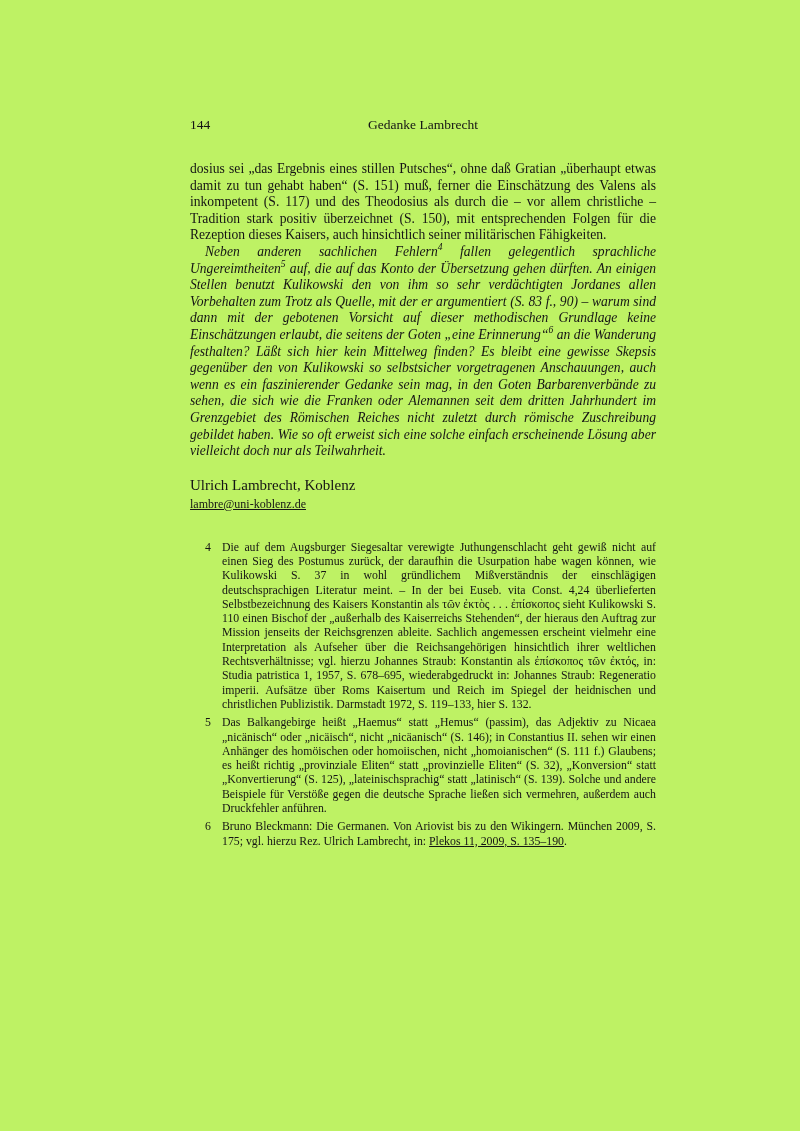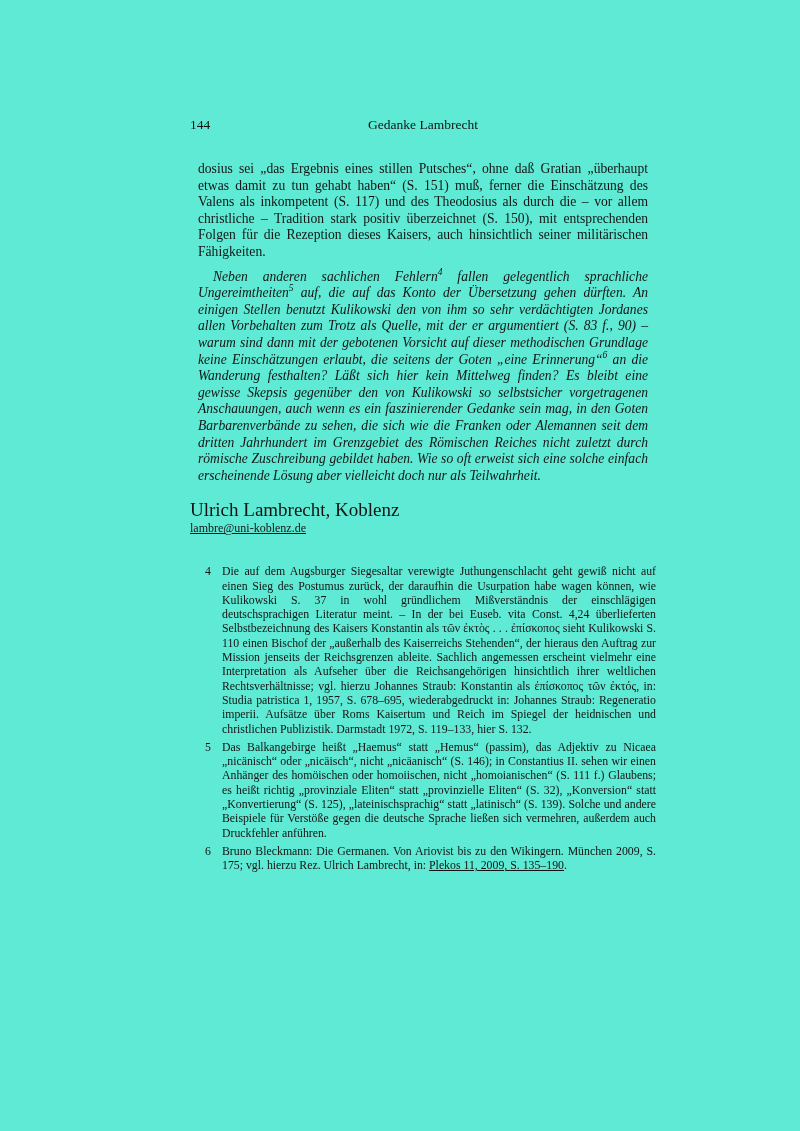--- a/index.html
+++ b/index.html
@@ -6,45 +6,45 @@
   html, body { margin: 0; padding: 0; }
   body {
     width: 800px; height: 1131px;
     background: #ffffff;
     font-family: "Liberation Serif", "DejaVu Serif", serif;
     color: #141414;
   }
   .page {
     position: relative;
     width: 800px; height: 1131px;
-    background: #5eead4;
+    background: #bef264;
     overflow: hidden;
   }
   .text-block {
     position: absolute;
     left: 190px; top: 116px;
     width: 466px;
   }
   .header { position: relative; font-size: 13.5px; line-height: 17px; height: 17px; }
   .pagenum { position: absolute; left: 0; top: 0; }
   .running { display: block; text-align: center; }
   .para {
-    margin: 8px;
+    margin: 0;
     font-size: 13.6px;
     line-height: 16.6px;
     text-align: justify;
     hyphens: auto;
     -webkit-hyphens: auto;
   }
   .first { margin-top: 28px; }
   .indent { text-indent: 15px; font-style: italic; }
   sup { font-size: 9.5px; line-height: 0; vertical-align: super; }
   .signature {
     margin-top: 17px;
-    font-size: 19px;
+    font-size: 15px;
     line-height: 17px;
   }
   .email {
     display: inline-block;
     margin-top: 0px;
     font-size: 12px;
     line-height: 17px;
     color: #141414;
     text-decoration: underline;
     cursor: pointer;

